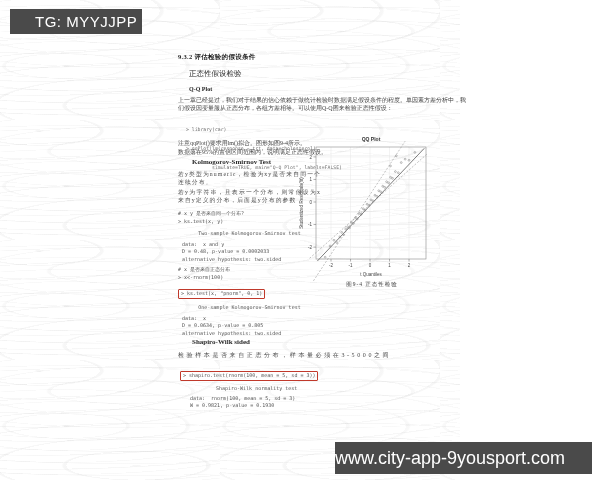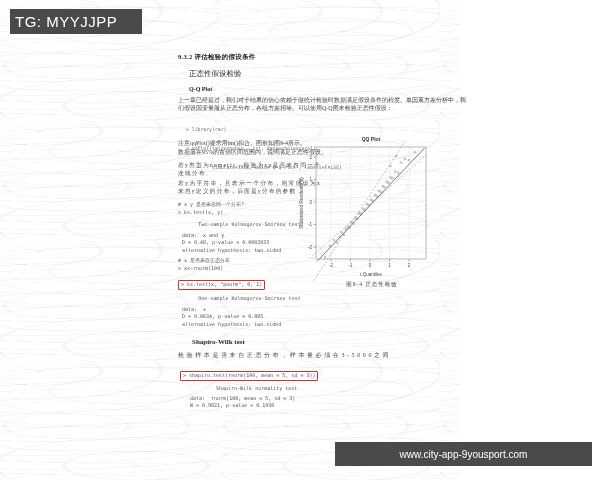--- a/index.html
+++ b/index.html
@@ -15,22 +15,22 @@
       repeating-radial-gradient(ellipse 60px 14px at 18% 9%, rgba(90,90,90,0.05) 0 3px, transparent 5px 100%),
       repeating-radial-gradient(ellipse 70px 12px at 55% 26%, rgba(90,90,90,0.04) 0 3px, transparent 5px 100%),
       repeating-radial-gradient(ellipse 60px 12px at 30% 55%, rgba(90,90,90,0.04) 0 3px, transparent 5px 100%),
       repeating-radial-gradient(ellipse 70px 14px at 62% 88%, rgba(90,90,90,0.05) 0 3px, transparent 5px 100%);
     background-size: 220px 120px;
   }
   .badge {
     position:absolute; background:#4a4a4a; color:#fff;
     font-family:"Liberation Sans", sans-serif; display:flex; align-items:center;
   }
-  #header-badge { left:10px; top:9px; width:132px; height:25px; font-size:15px; padding-left:5px; letter-spacing:0.5px; }
-  #footer-badge { left:335px; top:442px; width:257px; height:24px; font-size:10px; justify-content:center; }
+  #header-badge { left:10px; top:9px; width:132px; height:25px; font-size:15px; padding-left:25px; letter-spacing:0.5px; }
+  #footer-badge { left:335px; top:442px; width:257px; height:32px; font-size:18px; }
 
   .abs { position:absolute; }
   .sec-title   { left:178px; top:53px;  font-size:6.5px; font-weight:bold; color:#1c1c1c; letter-spacing:0.3px; }
   .sub-title   { left:189px; top:69px;  font-size:7.5px; font-weight:normal; color:#1c1c1c; }
   .qq-title    { left:189px; top:86px;  font-size:6px;   font-weight:bold; color:#222; }
   .intro       { left:178px; top:97px;  width:288px; font-size:6px; line-height:7.5px; text-align:justify; color:#444; }
   .codeblock   { left:186px; top:115px; font-family:"DejaVu Sans Mono", monospace; font-size:4.8px; line-height:6.2px; color:#6e6e6e; white-space:pre; }
   .note1       { left:178px; top:139px; font-size:6px; color:#444; }
   .note2       { left:178px; top:148px; font-size:6px; color:#444; }
 
@@ -82,20 +82,21 @@
 <div class="abs codeblock">
   <div>&gt; library(car)</div>
   <div>&gt; qqPlot(lm(response ~ trt, data=cholesterol),</div>
   <div>         simulate=TRUE, main="Q-Q Plot", labels=FALSE)</div>
 </div>
 
 <div class="abs note1">注意qqPlot()要求用lm()拟合。图形如图9-4所示。</div>
 <div class="abs note2">数据落在95%的置信区间范围内，说明满足正态性假设。</div>
 
 <div class="abs ks-col">
+  <div class="h">Kolmogorov-Smirnov Test</div>
   <p class="p1">若y类型为numeric，检验为xy是否来自同一个连续分布。</p>
   <p class="p2">若y为字符串，且表示一个分布，则常假设为x来自y定义的分布，后面是y分布的参数</p>
   <div class="mono cmt1"># x y 是否来自同一个分布?</div>
   <div class="mono">&gt; ks.test(x, y)</div>
   <div class="mono rtitle">Two-sample Kolmogorov-Smirnov test</div>
   <div class="rlines">
     <div class="mono">data:  x and y</div>
     <div class="mono">D = 0.48, p-value = 0.0002033</div>
     <div class="mono">alternative hypothesis: two.sided</div>
   </div>
@@ -185,21 +186,21 @@
     <text class="tl" x="16" y="51.150704225352115" text-anchor="end">1</text>
     <line class="tick" x1="17.5" y1="26.91549295774648" x2="20" y2="26.91549295774648"></line>
     <text class="tl" x="16" y="28.61549295774648" text-anchor="end">2</text>
     <text class="ct" x="75" y="11" text-anchor="middle">QQ Plot</text>
     <text class="tl" x="75" y="146" text-anchor="middle">t Quantiles</text>
     <text class="tl" x="7" y="73" text-anchor="middle" transform="rotate(-90 7 73)">Studentized Residuals(fit)</text>
   </svg>
 <div class="abs fig-caption">图9-4   正态性检验</div>
 
 <div class="abs shapiro">
-  <div class="h">Shapiro-Wilk test</div>
+  <div class="h">Shapiro-Wilk sided</div>
   <p>检验样本是否来自正态分布，样本量必须在3-5000之间</p>
   <div class="code"><span class="mono redbox">&gt; shapiro.test(rnorm(100, mean = 5, sd = 3))</span></div>
   <div class="mono rtitle">Shapiro-Wilk normality test</div>
   <div class="rlines">
     <div class="mono">data:  rnorm(100, mean = 5, sd = 3)</div>
     <div class="mono">W = 0.9821, p-value = 0.1930</div>
   </div>
 </div>
 
 <div class="badge" id="footer-badge">

